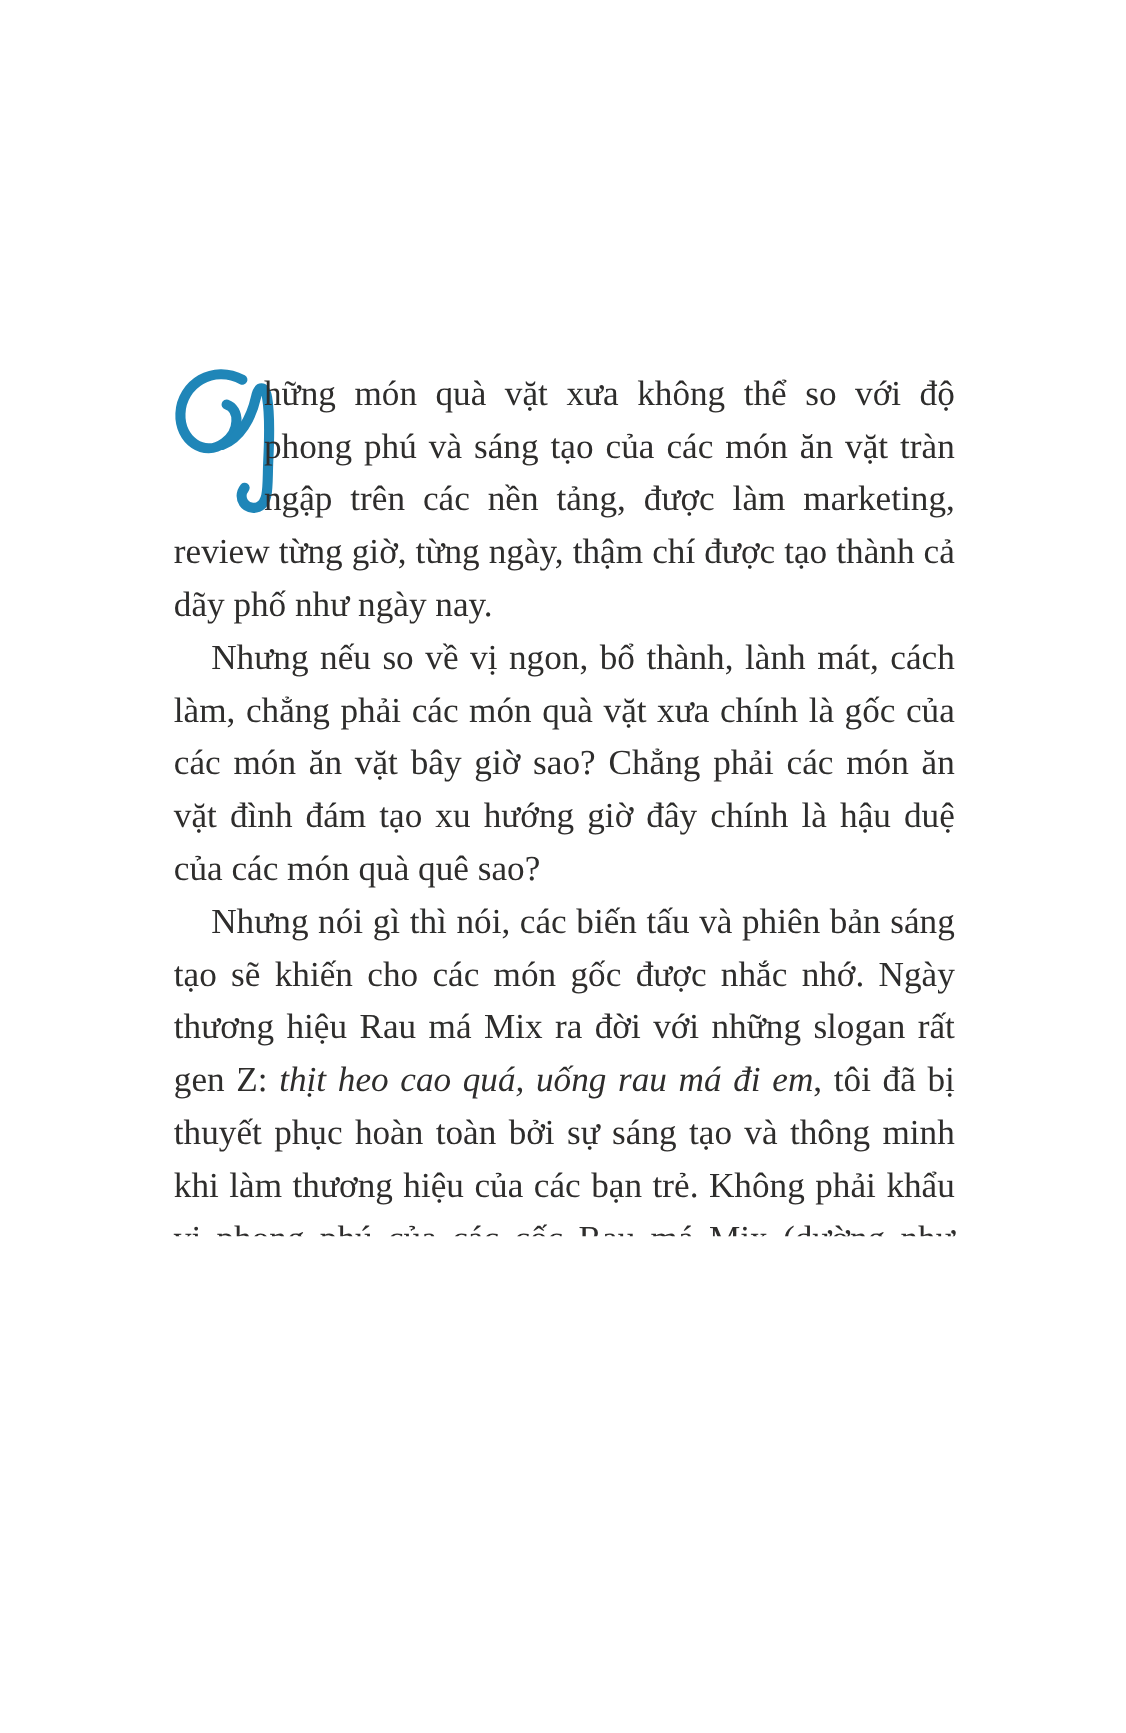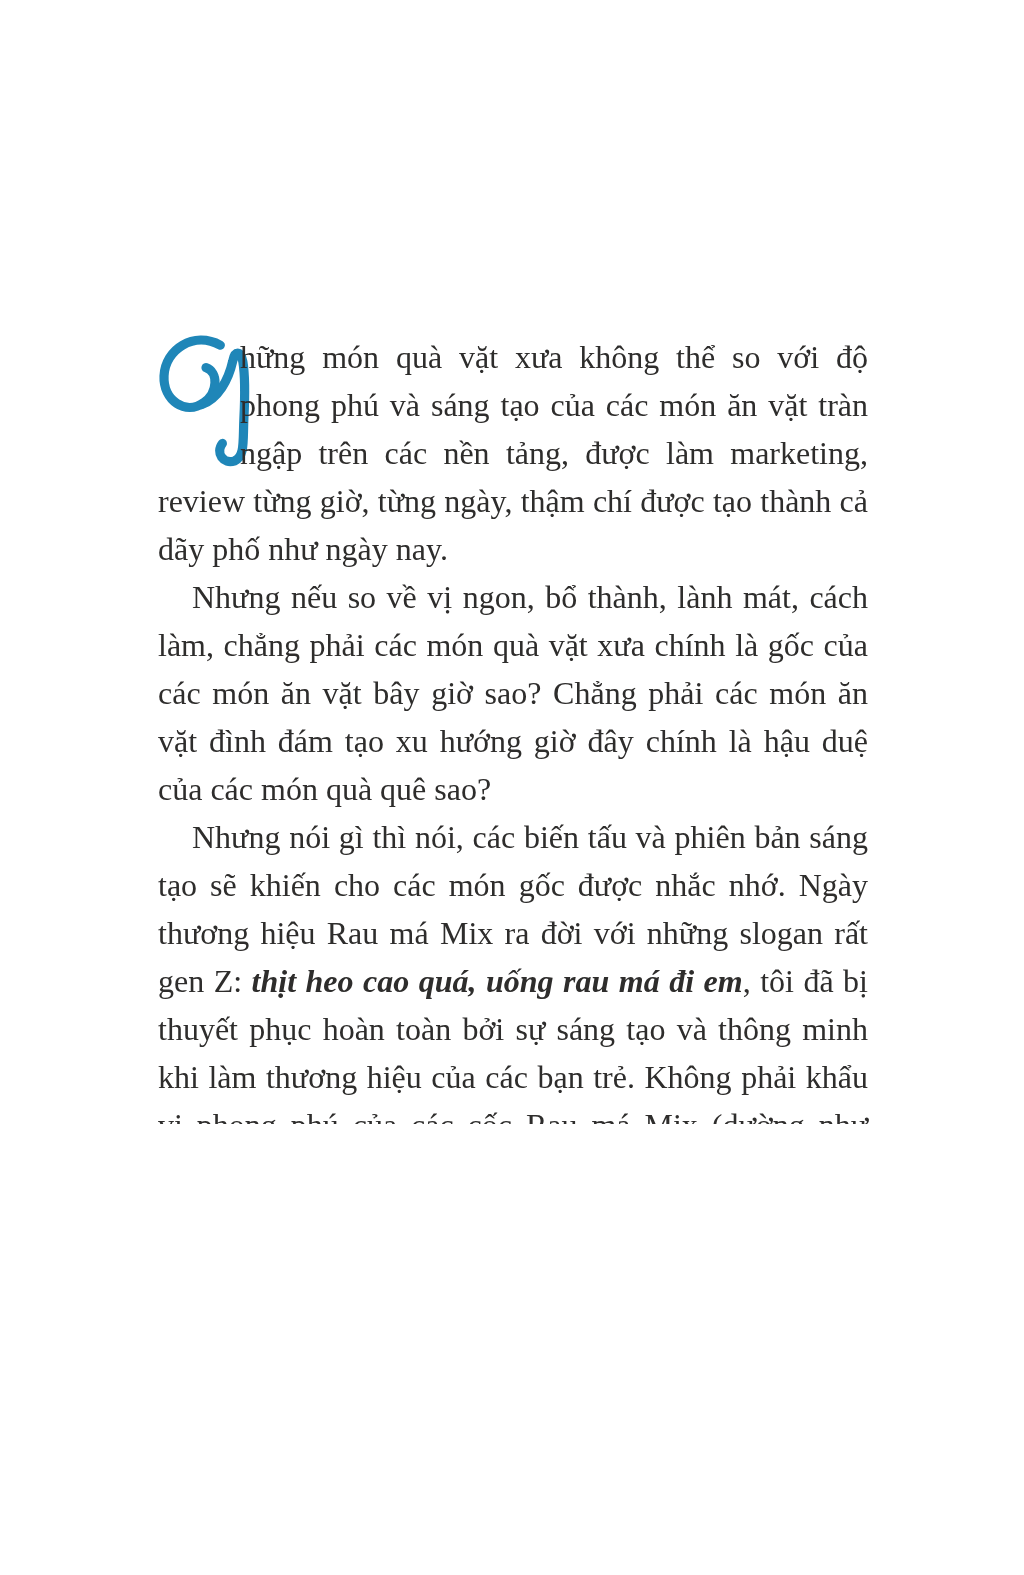--- a/index.html
+++ b/index.html
@@ -29,21 +29,21 @@
     width: 76px;
     height: 94px;
     margin: 4px 6px 0 0;
   }
   .dropcap svg {
     display: block;
     overflow: visible;
     width: 96px;
     height: 130px;
   }
-  .italic-run { font-style: italic; font-weight: bold; }
+  .italic-run { font-style: italic; }
   .footer {
     position: absolute;
     left: 158px;
     top: 1446px;
     display: flex;
     align-items: baseline;
     gap: 30px;
     margin-left: 28px;
   }
   .pagenum {

